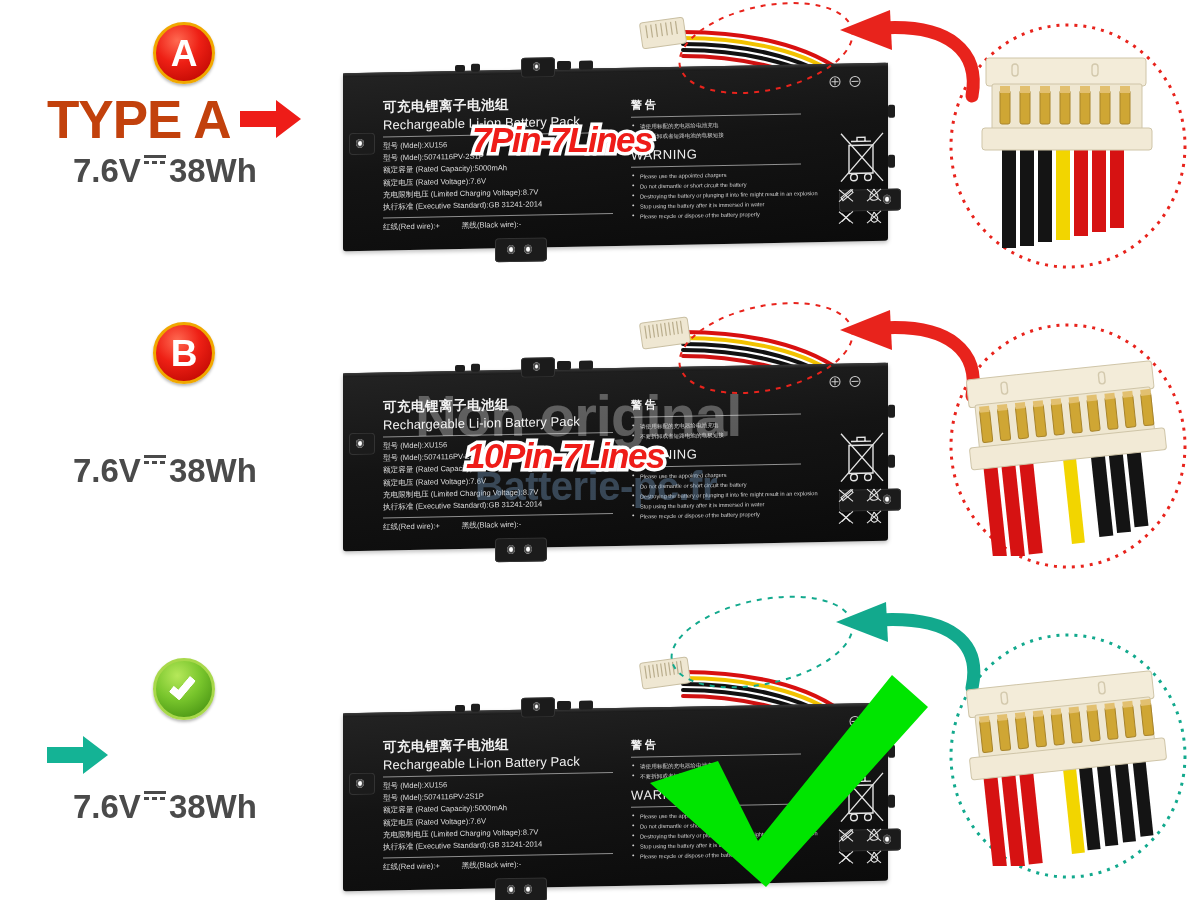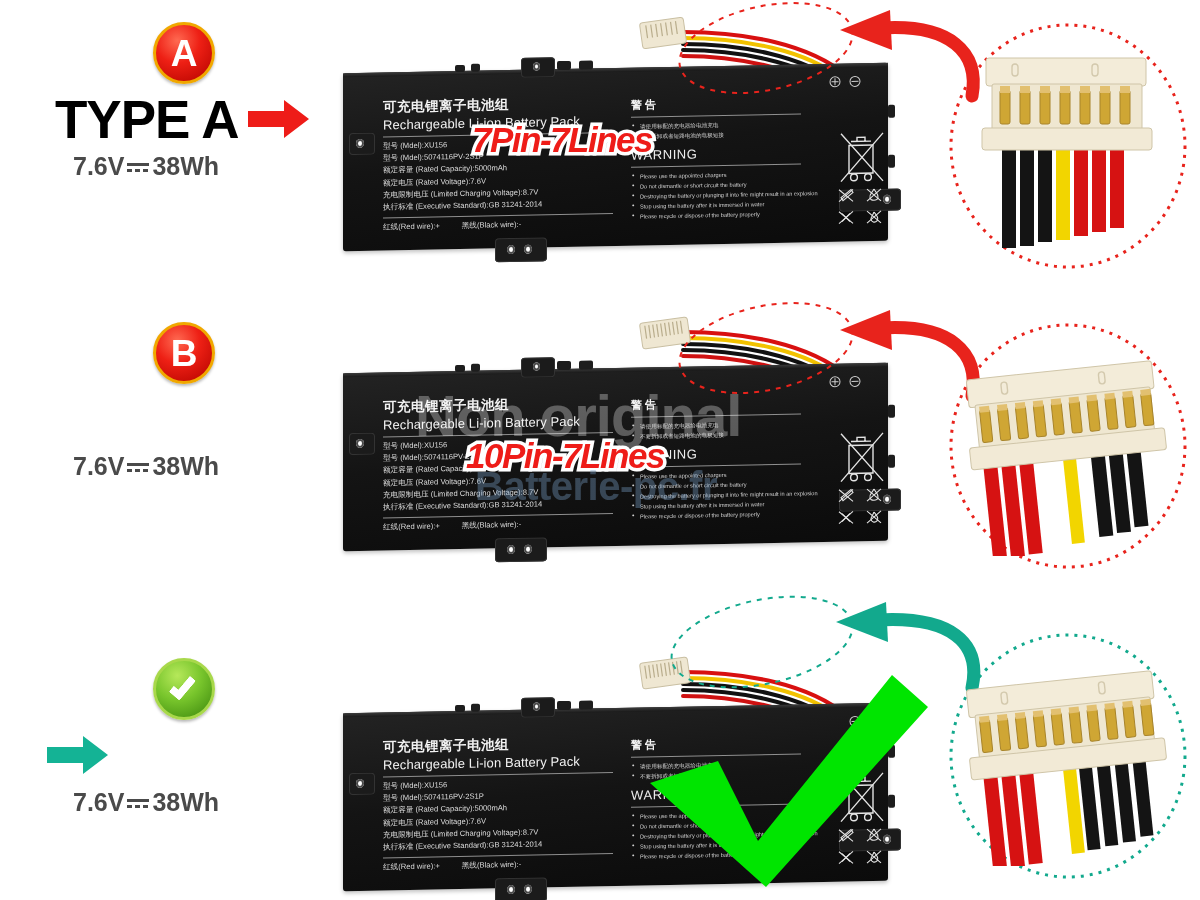--- a/index.html
+++ b/index.html
@@ -42,27 +42,27 @@
   }
   .type-line {
     position: absolute; left: 2px; top: 68px;
     display: flex; align-items: center; gap: 10px;
     height: 58px;
   }
   .type-text {
     font-size: 53px; font-weight: bold; letter-spacing: -1px; line-height: 1;
     white-space: nowrap;
   }
-  .type-text.red { color: #000000; margin-left: 8px; }
+  .type-text.red { color: #c2410c; }
   .type-text.teal { color: #14b395; }
   .arrow-right { width: 62px; height: 40px; flex: 0 0 auto; }
   .spec-line {
     position: absolute; left: 28px; top: 130px;
-    font-size: 25px; font-weight: bold; color: #4a4a4a;
-    white-space: nowrap; display: flex; align-items: center; gap: 3px;
+    font-size: 33px; font-weight: bold; color: #4a4a4a;
+    white-space: nowrap; display: flex; gap: 3px;
   }
   .dc-sym { display: inline-block; width: 22px; height: 14px; position: relative; }
   .dc-sym::before, .dc-sym::after {
     content: ""; position: absolute; left: 0; width: 22px; background: #4a4a4a;
   }
   .dc-sym::before { top: 3px; height: 3px; }
   .dc-sym::after  { top: 9px; height: 3px;
     background: repeating-linear-gradient(to right,#4a4a4a 0 5px,transparent 5px 8px); }
 
   

